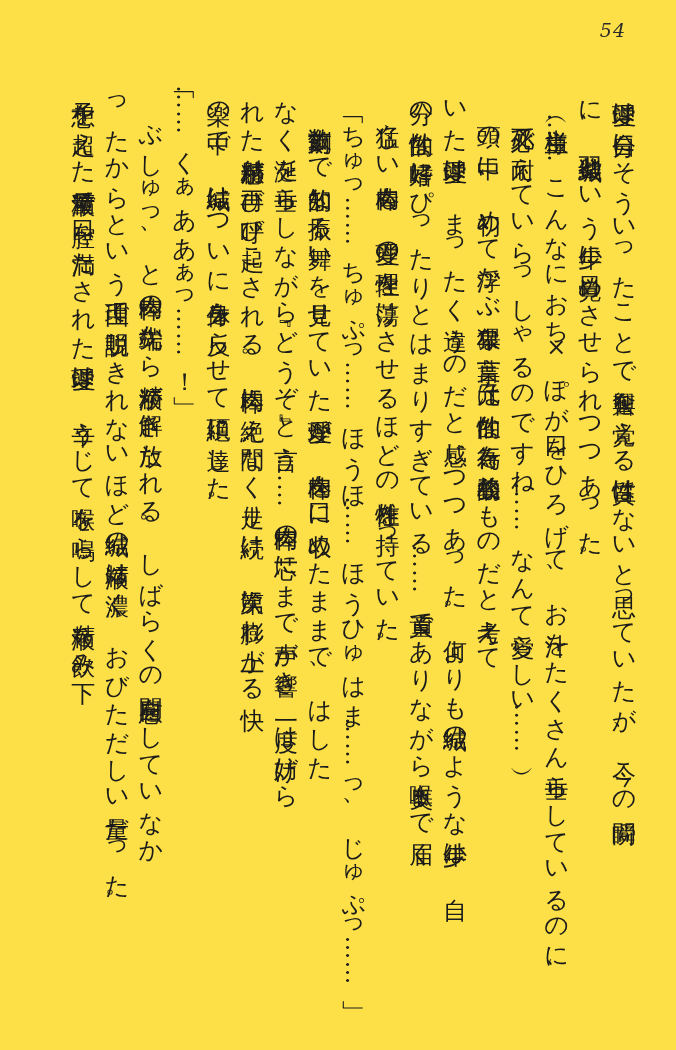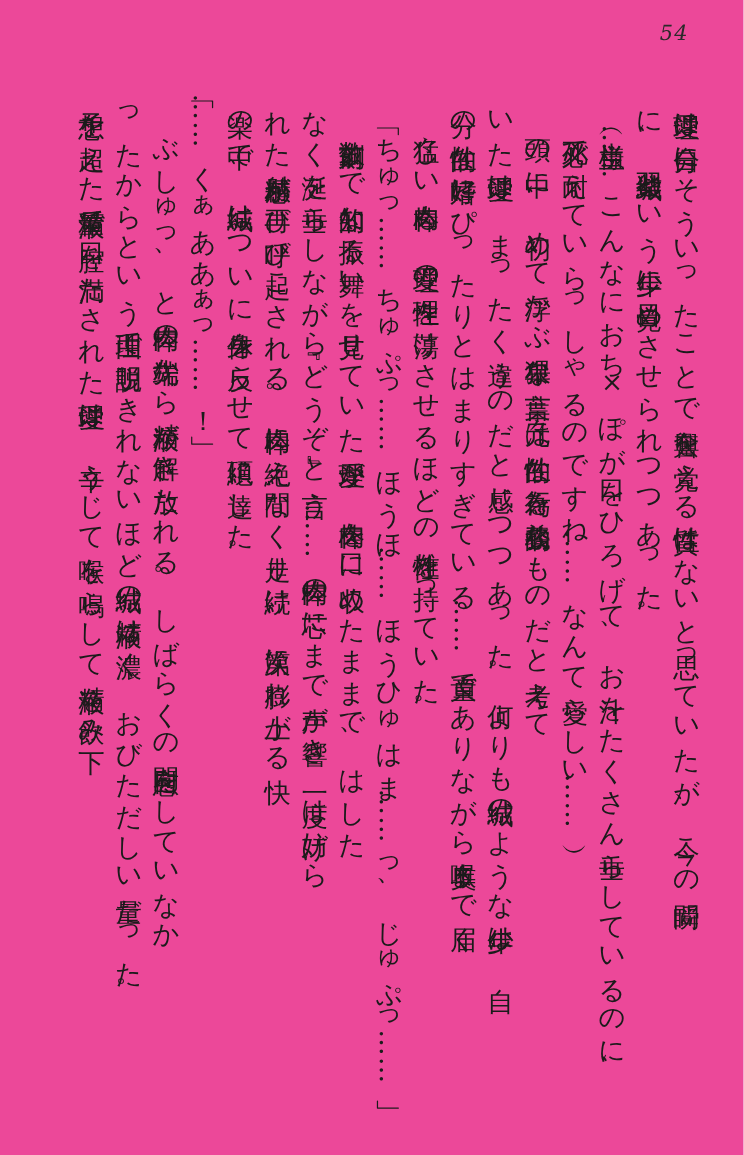--- a/index.html
+++ b/index.html
@@ -6,21 +6,21 @@
     margin: 0;
     padding: 0;
     width: 676px;
     height: 1050px;
     background: #ffffff;
   }
   .page {
     position: relative;
     width: 676px;
     height: 1050px;
-    background: #ec4899;
+    background: #fde047;
     overflow: hidden;
     font-family: "DejaVu Serif", "DejaVu Sans", serif;
   }
   .page-number {
     position: absolute;
     top: 19px;
     right: 50px;
     font-size: 19px;
     font-style: italic;
     color: #2a2a2a;

